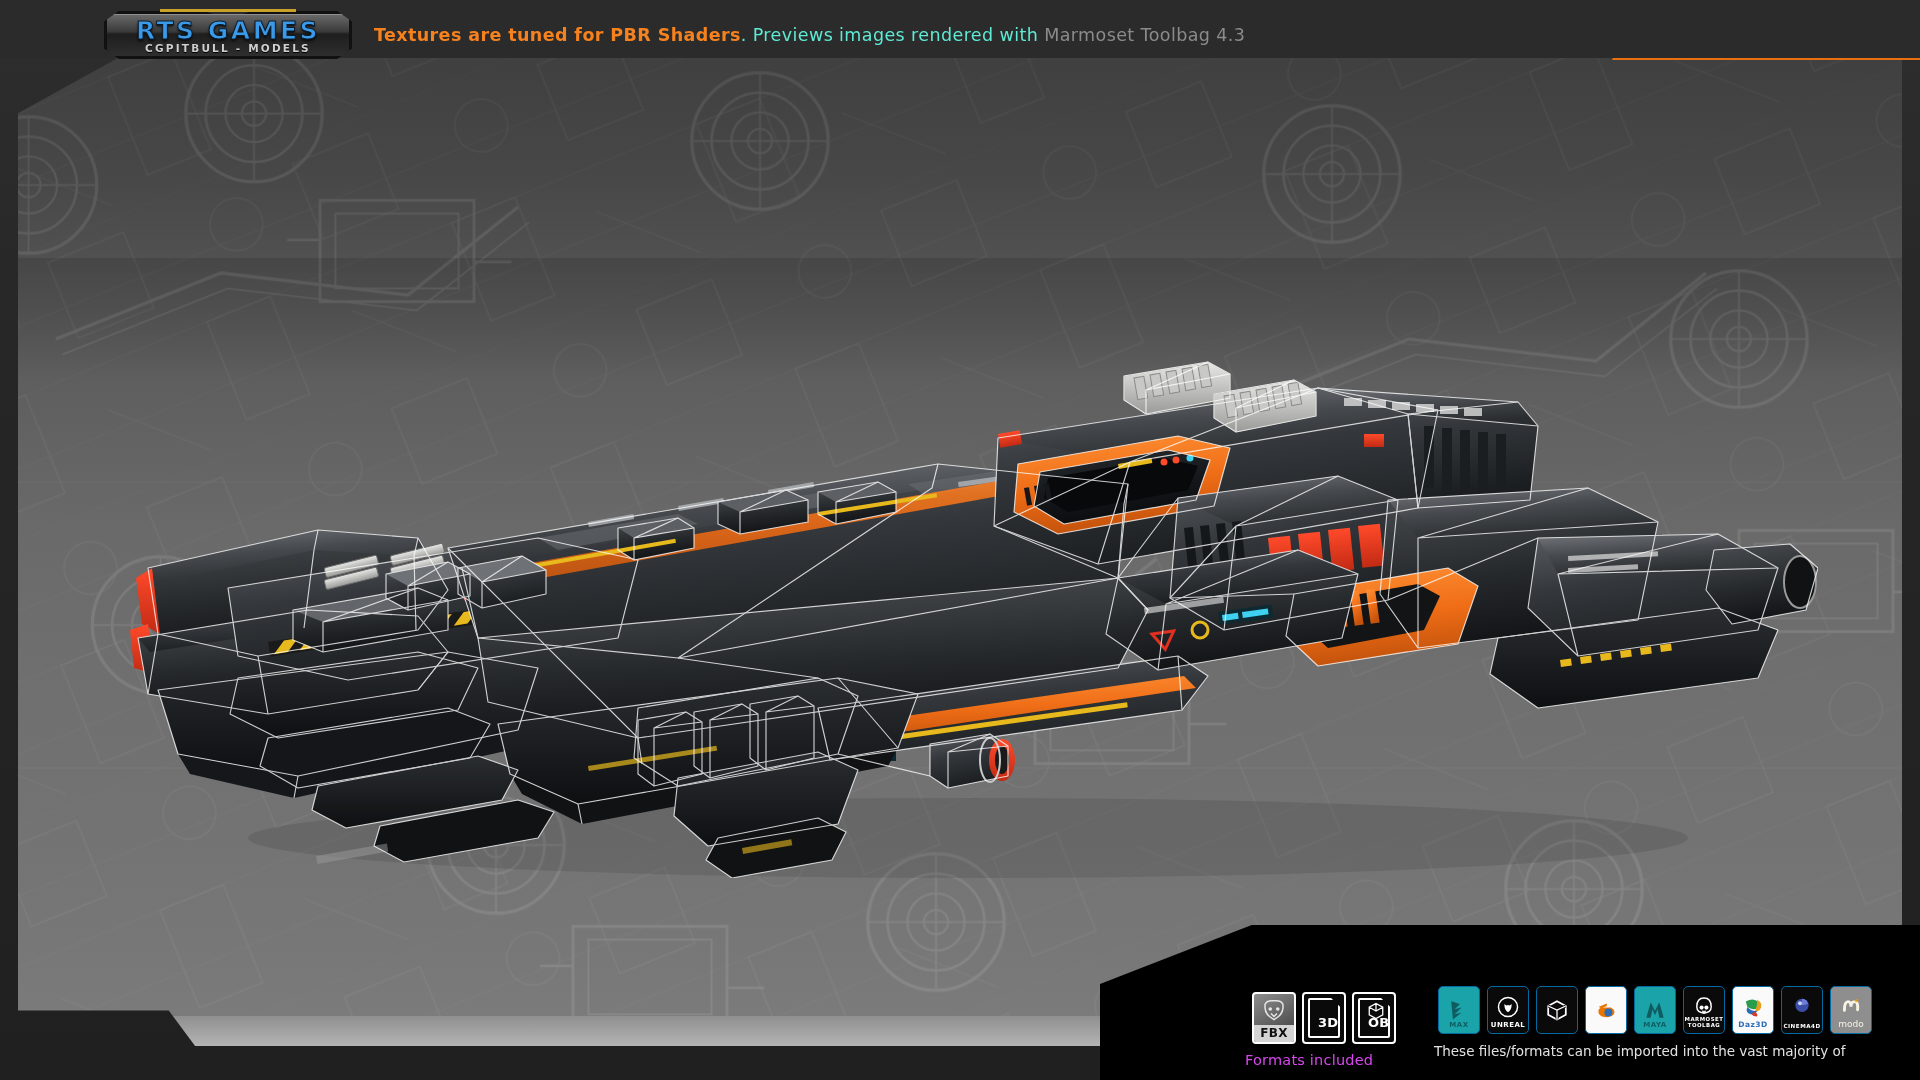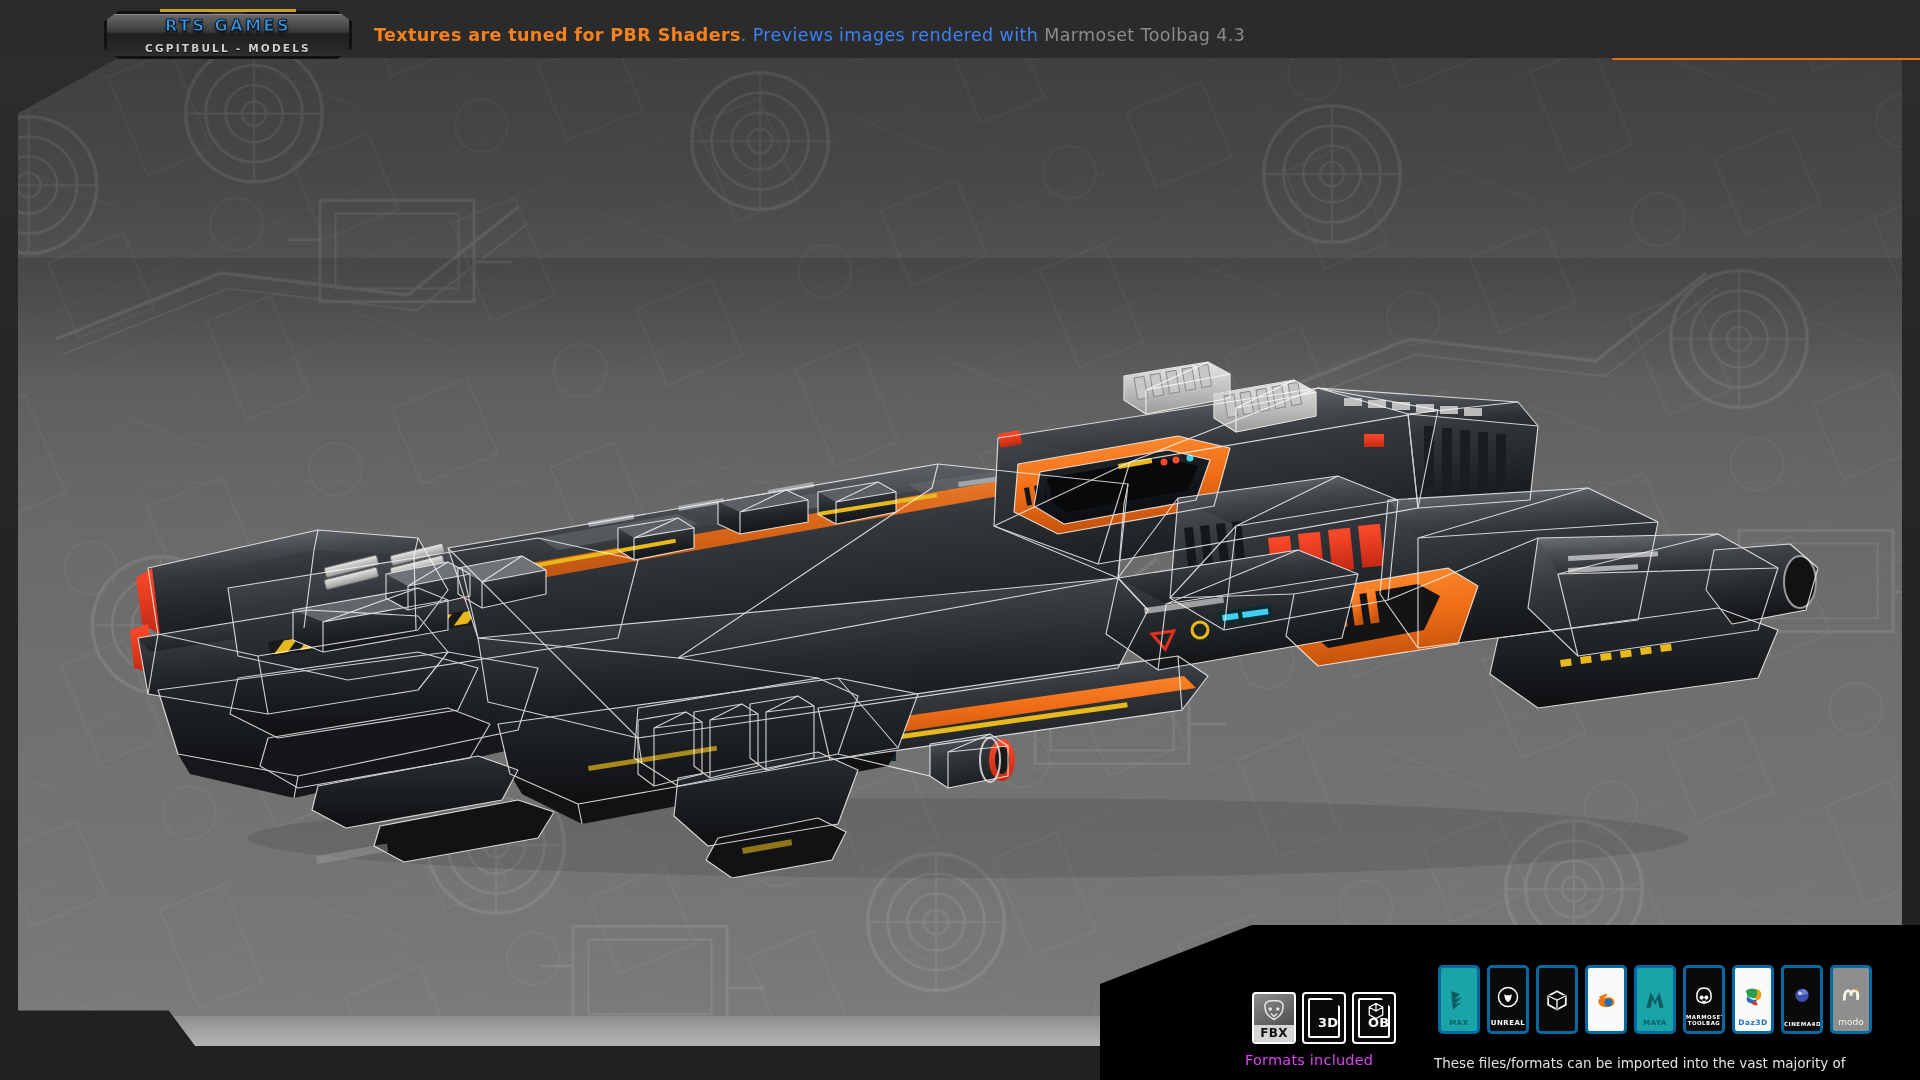--- a/index.html
+++ b/index.html
@@ -24,21 +24,21 @@
     background:#2b2b2b;
     clip-path:polygon(0 0, 100% 0, 100% 52%, 98.3% 100%, 0 100%);
   }
   .header-text{
     position:absolute; left:374px; top:25px;
     font-size:17.5px; letter-spacing:.4px; white-space:nowrap;
     font-family:"DejaVu Sans", sans-serif;
     z-index:32;
   }
   .ht-orange{ color:#f5821e; font-weight:700; }
-  .ht-white { color:#3b82f6; }
+  .ht-white { color:#5eead4; }
   .ht-dim   { color:#8b8b8b; }
 
   
   .orange-bar{
     position:absolute; top:34px; left:1612px; width:308px; height:26px;
     background:linear-gradient(180deg,#fa9328 0%,#f47c14 55%,#e8700c 100%);
     clip-path:polygon(3.5% 0, 100% 0, 100% 100%, 0 100%);
     z-index:28;
     box-shadow:0 2px 6px rgba(0,0,0,.55);
   }
@@ -56,21 +56,21 @@
     box-shadow:inset 0 1px 0 rgba(255,255,255,.25), 0 2px 5px rgba(0,0,0,.7);
   }
   .logo-top-line{
     position:absolute; left:56px; top:-2px; width:136px; height:3px;
     background:#c8a02a;
   }
   .logo-main{
     position:absolute; left:0; right:0; top:5px;
     text-align:center;
     font-family:"DejaVu Sans", sans-serif;
-    font-size:16px; font-weight:700; letter-spacing:2.5px;
+    font-size:25px; font-weight:700; letter-spacing:2.5px;
     color:#3b9ae8;
     -webkit-text-stroke:1px #0d1a28;
     text-shadow:0 1px 0 #0a1420, 0 2px 3px rgba(0,0,0,.8);
   }
   .logo-sub{
     position:absolute; left:0; right:0; top:31px;
     text-align:center;
     font-family:"DejaVu Sans", sans-serif;
     font-size:10.5px; font-weight:700; letter-spacing:2.2px;
     color:#cfcfcf;
@@ -144,31 +144,31 @@
   }
   .fmt-doc .fmt-label{ position:absolute; bottom:3px; left:0; font-size:13px;padding-left:8px; }
   .formats-caption{
     position:absolute; left:1245px; bottom:12px; z-index:42;
     color:#d946ef; font-size:14.5px; font-family:"DejaVu Sans",sans-serif; letter-spacing:.2px;
   }
   .sw-group{
     position:absolute; left:1438px; bottom:46px; display:flex; gap:7px; z-index:42;
   }
   .sw-icon{
-    width:42px; height:69px; border-radius:5px; position:relative; overflow:hidden;
+    width:42px; height:48px; border-radius:5px; position:relative; overflow:hidden;
     display:flex; align-items:center; justify-content:center;
-    border:3px solid #0369a1;
+    border:1px solid #0369a1;
   }
   .sw-cap{
     position:absolute; bottom:4px; left:0; width:100%; text-align:center;
     font-size:7px; font-weight:700; letter-spacing:.5px;
     font-family:"DejaVu Sans",sans-serif;
   }
   .sw-note{
-    position:absolute; left:1434px; bottom:8px; z-index:42;
+    position:absolute; left:1434px; bottom:20px; z-index:42;
     color:#e2e2e2; font-size:13.5px; line-height:1.35;
     font-family:"DejaVu Sans",sans-serif; width:470px;
   }
 </style>
 </head>
 <body>
 
 <div id="root">
 
   <div class="frame-outer"></div>

